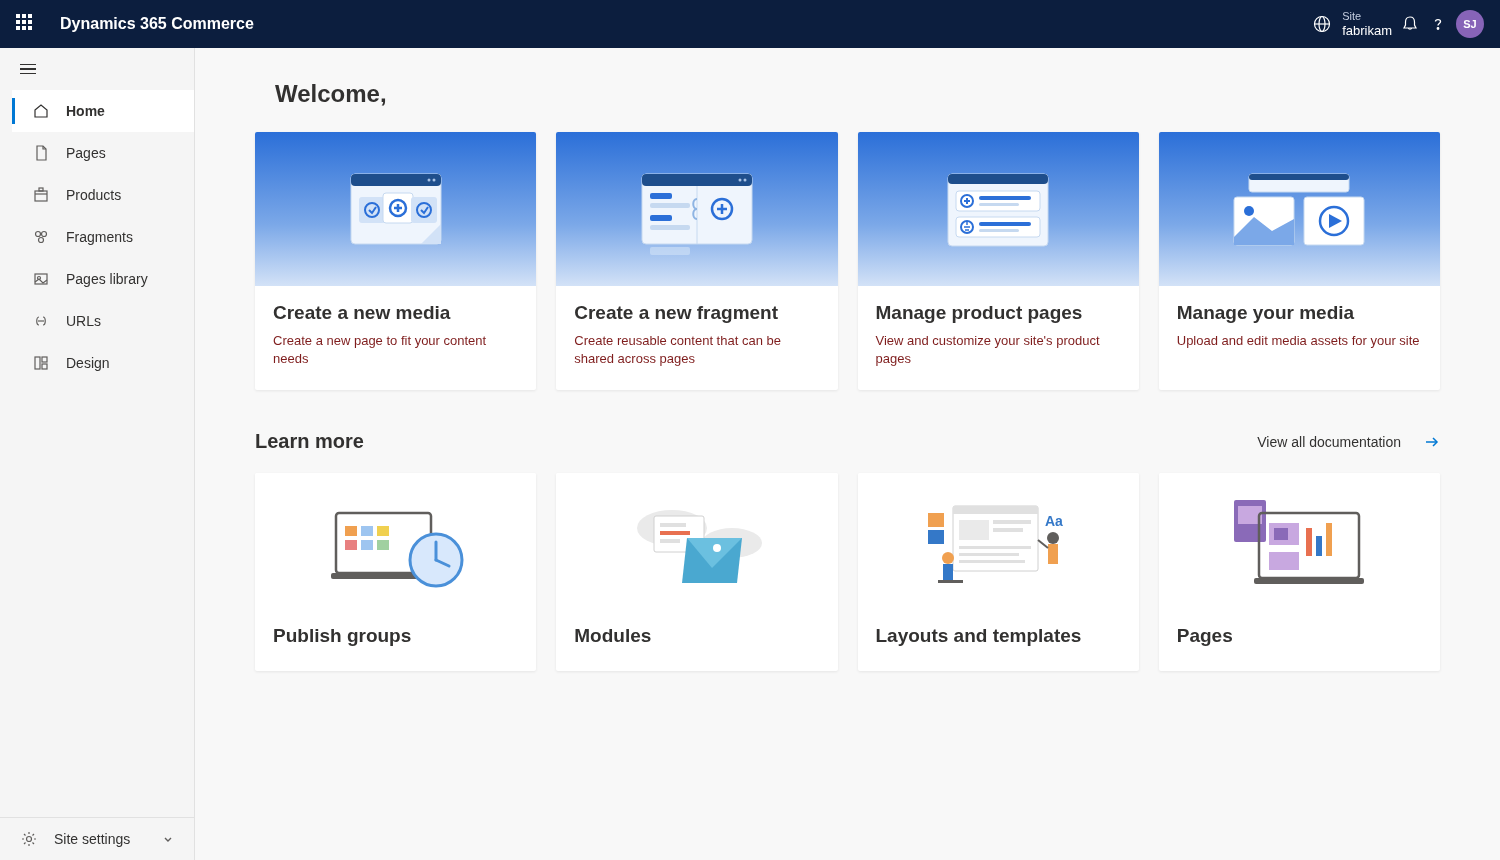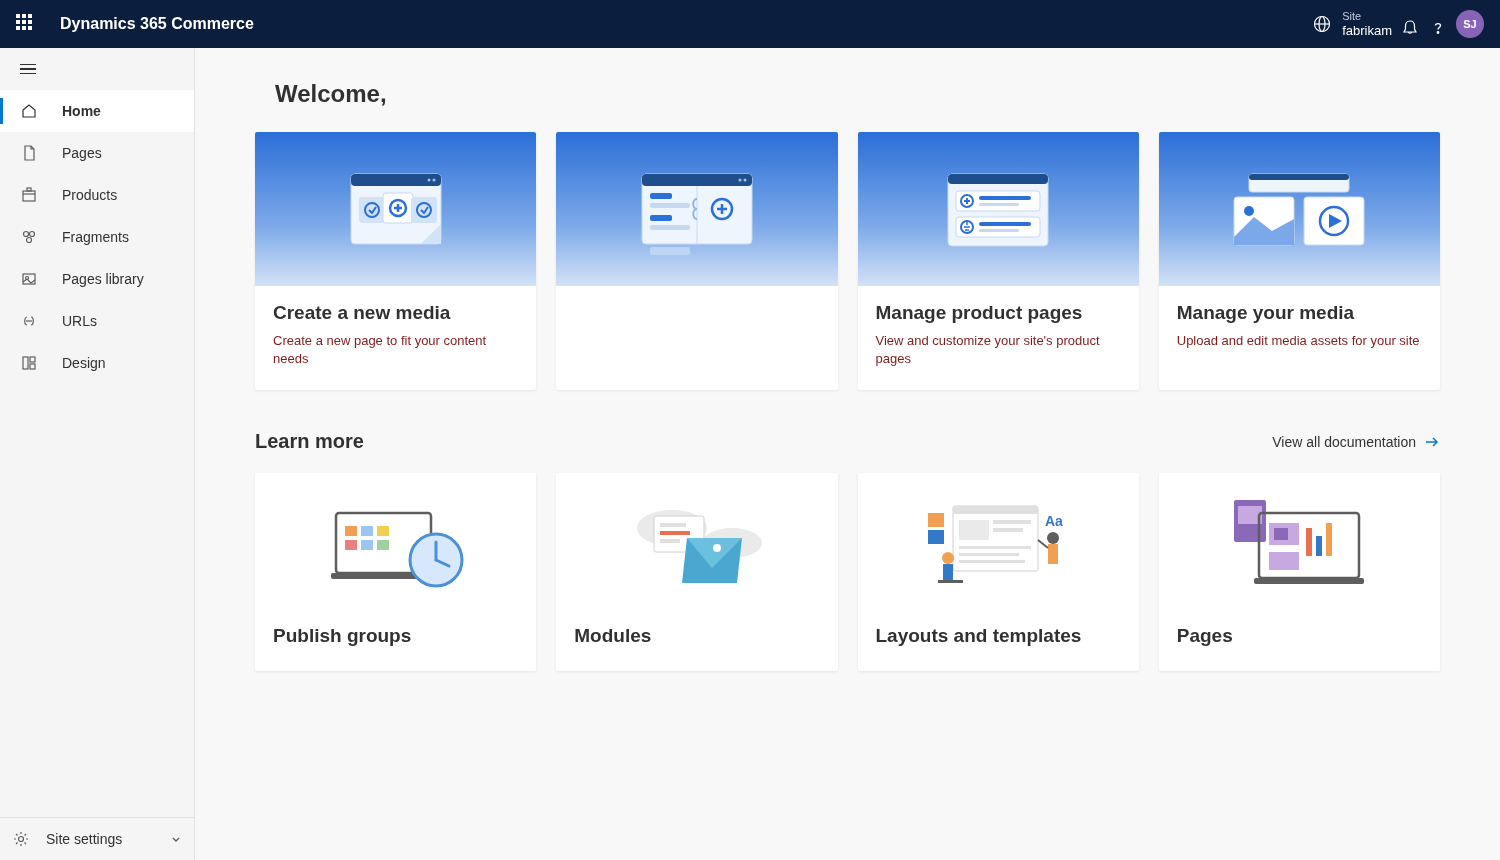--- a/index.html
+++ b/index.html
@@ -24,21 +24,21 @@
       width: 20px; height: 20px;
       display: grid;
       grid-template-columns: repeat(3, 4px);
       grid-template-rows: repeat(3, 4px);
       gap: 2px;
       cursor: pointer;
       margin-right: 24px;
     }
     .waffle-icon span { background: white; }
     .app-title { font-size: 16px; font-weight: 600; }
-    .topbar-right { margin-left: auto; display: flex; align-items: flex-end; gap: 8px; }
+    .topbar-right { margin-left: auto; display: flex; align-items: center; gap: 8px; }
     .site-selector { display: flex; align-items: center; gap: 10px; cursor: pointer; }
     .site-labels { display: flex; flex-direction: column; line-height: 1.2; }
     .site-label-small { font-size: 11px; color: #c5cee0; }
     .site-name { font-size: 13px; }
     .topbar-icon { width: 20px; height: 20px; display: flex; align-items: center; justify-content: center; cursor: pointer; }
     .avatar {
       width: 28px; height: 28px; border-radius: 50%;
       background: #8764b8; display: flex; align-items: center; justify-content: center;
       font-size: 11px; font-weight: 600; cursor: pointer;
     }
@@ -56,37 +56,38 @@
     }
     .hamburger {
       height: 42px; display: flex; align-items: center; padding: 0 20px;
       cursor: pointer;
     }
     .hamburger-icon { display: flex; flex-direction: column; gap: 3px; }
     .hamburger-icon span { width: 16px; height: 1.5px; background: #323130; }
     
     .nav-item {
       height: 42px; display: flex; align-items: center; padding: 0 20px;
-      cursor: pointer; font-size: 14px; color: #323130; gap: 24px;
+      cursor: pointer; font-size: 14px; color: #323130; gap: 16px;
       position: relative;
+      margin-left: 12px;
     }
     .nav-item.active {
       background: white; font-weight: 600;
     }
     .nav-item.active::before {
       content: ''; position: absolute; left: 0; top: 8px; bottom: 8px;
       width: 3px; background: #0078d4;
     }
     .nav-icon { width: 18px; height: 18px; flex-shrink: 0; display: flex; align-items: center; justify-content: center; }
     
     .sidebar-footer {
       margin-top: auto; border-top: 1px solid #e1e1e1;
     }
     .footer-item {
-      height: 42px; display: flex; align-items: center; padding: 0 12px;
+      height: 42px; display: flex; align-items: center; padding: 0 20px;
       cursor: pointer; font-size: 14px; color: #323130; gap: 16px;
     }
     .chevron { margin-left: auto; }
     
     
     .main {
       flex: 1; background: #f8f8f8; padding: 32px 60px; overflow-y: auto;
     }
     .welcome-title { font-size: 24px; font-weight: 600; color: #323130; margin-bottom: 24px; margin-left: 20px; }
     
@@ -104,21 +105,21 @@
     }
     .card-body { padding: 16px 18px 22px; }
     .card-title { font-size: 19px; font-weight: 600; color: #323130; margin-bottom: 8px; }
     .card-desc { font-size: 13px; color: #7f1d1d; line-height: 1.4; }
     
     .section-header {
       display: flex; align-items: center; justify-content: space-between;
       margin-bottom: 20px;
     }
     .section-title { font-size: 20px; font-weight: 600; color: #323130; }
-    .view-all { font-size: 14px; color: #323130; display: flex; align-items: center; gap: 8px; cursor: pointer; }
+    .view-all { font-size: 14px; color: #323130; display: flex; align-items: center; gap: 23px; cursor: pointer; }
     
     .learn-card {
       flex: 1; background: white; border-radius: 2px;
       box-shadow: 0 1px 3px rgba(0,0,0,0.08); cursor: pointer;
       overflow: hidden;
     }
     .learn-hero {
       height: 140px; background: white; display: flex;
       align-items: center; justify-content: center;
     }
@@ -314,20 +315,24 @@
             <rect x="28" y="34" width="22" height="6" rx="2" fill="#2b6fd8"></rect>
               <rect x="28" y="44" width="40" height="5" rx="2" fill="#c6d9f0"></rect>
             <rect x="28" y="56" width="22" height="6" rx="2" fill="#2b6fd8"></rect>
               <rect x="28" y="66" width="40" height="5" rx="2" fill="#c6d9f0"></rect>
             <path d="M75 40 C70 40 70 50 75 50 C70 50 70 60 75 60" fill="none" stroke="#8eb4e3" stroke-width="2"></path>
             <circle cx="100" cy="50" r="10" fill="none" stroke="#2b6fd8" stroke-width="2.5"></circle>
               <line x1="95" y1="50" x2="105" y2="50" stroke="#2b6fd8" stroke-width="2.5"></line>
               <line x1="100" y1="45" x2="100" y2="55" stroke="#2b6fd8" stroke-width="2.5"></line>
             <rect x="28" y="88" width="40" height="8" rx="2" fill="#d2e2f7" opacity="0.6"></rect>
           </svg>
+        </div>
+        <div class="card-body">
+          <div class="card-title">Create a new fragment</div>
+          <div class="card-desc">Create reusable content that can be shared across pages</div>
         </div>
       </div>
 
       <div class="card">
         <div class="card-hero">
           <svg width="150" height="100" viewBox="0 0 150 100">
             <rect x="25" y="15" width="100" height="72" rx="4" fill="#eff5fd" stroke="#c6d9f0"></rect>
             <rect x="25" y="15" width="100" height="10" rx="4" fill="#1e4e8c"></rect>
             <rect x="33" y="32" width="84" height="20" rx="3" fill="white" stroke="#c6d9f0"></rect>
             <circle cx="44" cy="42" r="6" fill="none" stroke="#2b6fd8" stroke-width="2"></circle>

